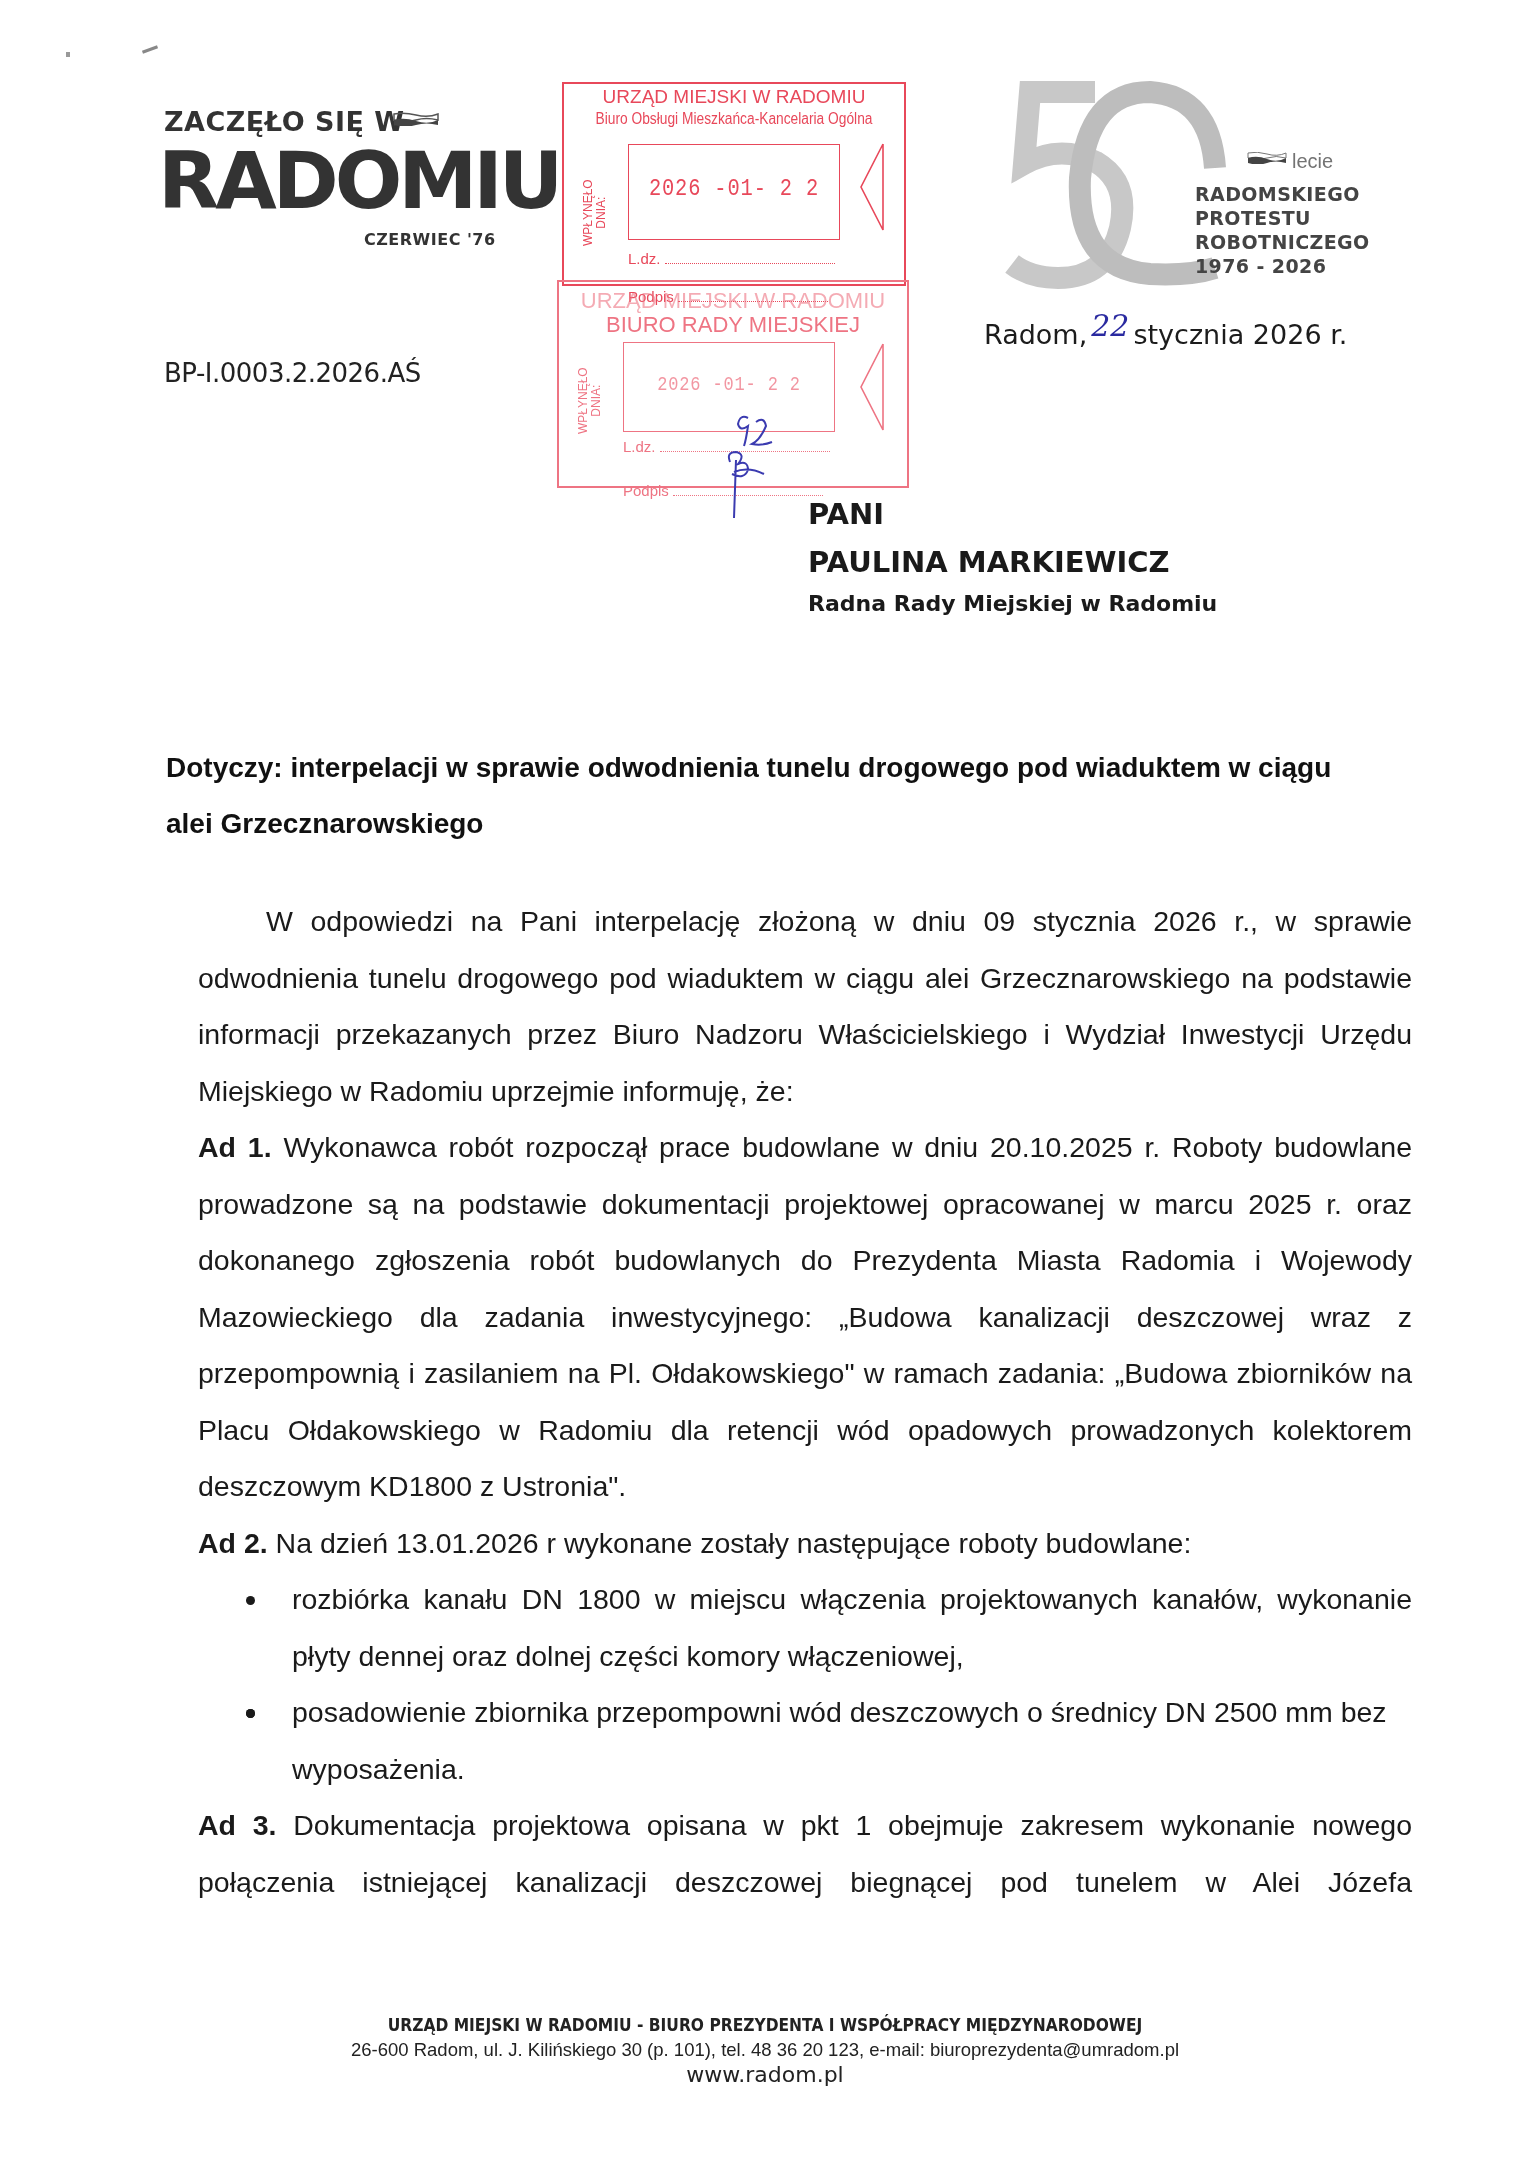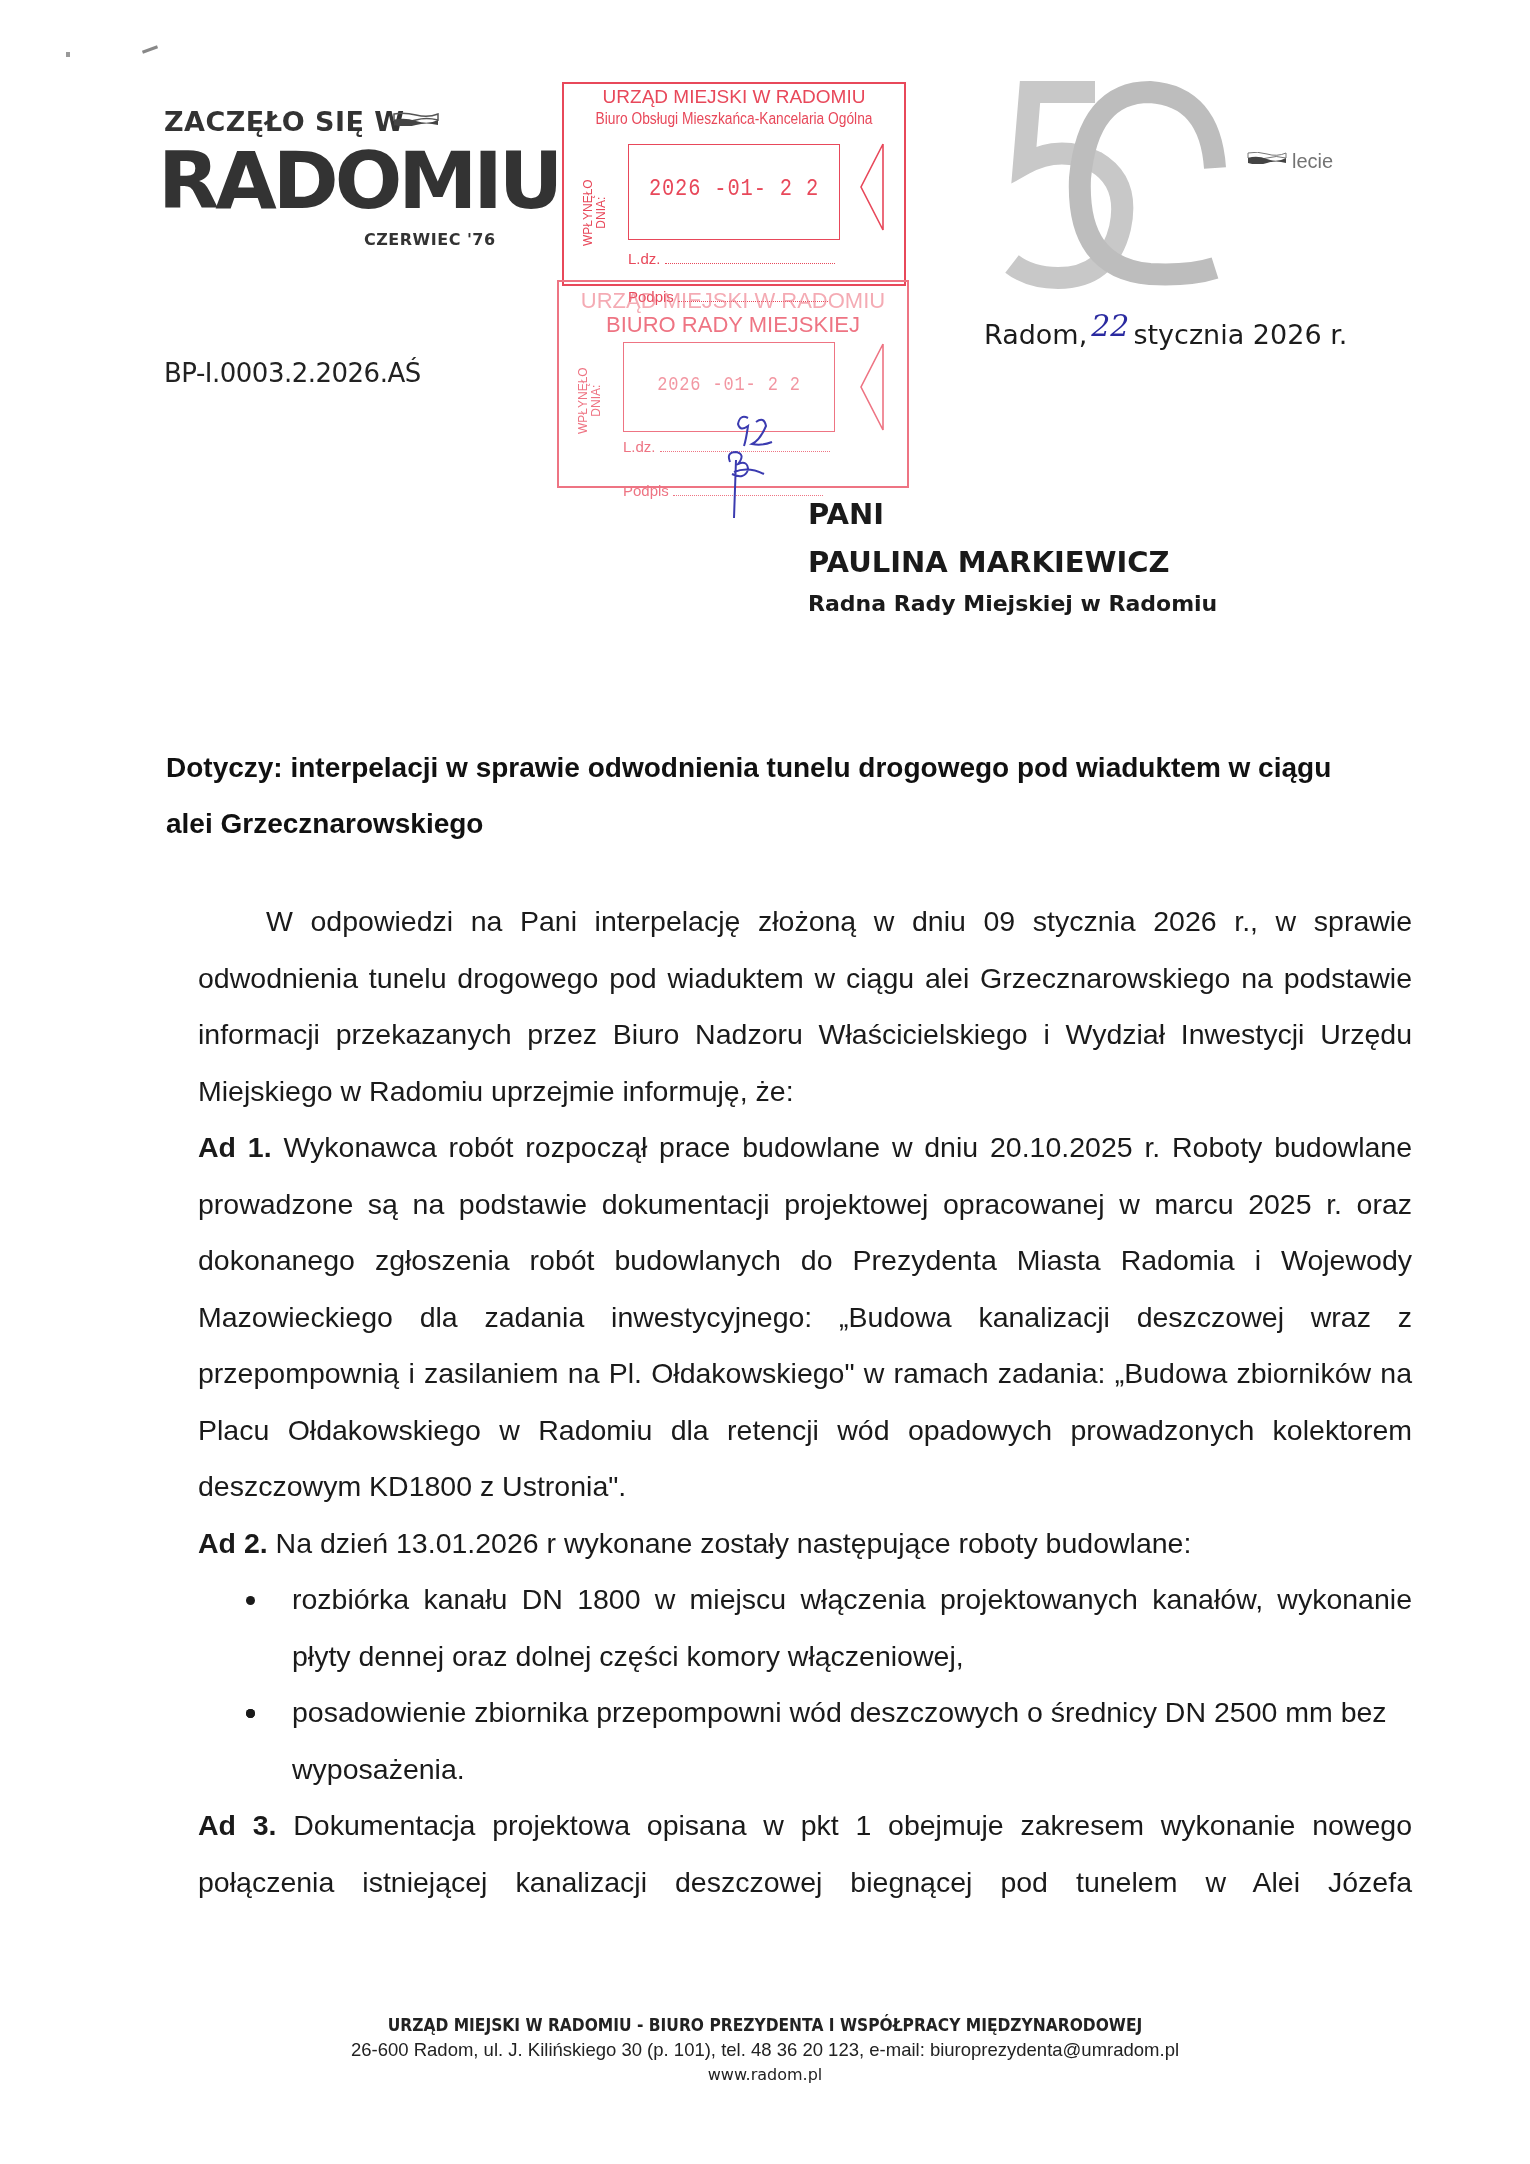--- a/index.html
+++ b/index.html
@@ -75,21 +75,21 @@
   .indent { text-indent: 68px; }
   .ad-label { font-weight: bold; }
   .bullets { list-style: none; margin: 0; padding: 0; }
   .bullets li { position: relative; padding-left: 94px; text-align: justify; }
   .bullet-dot { position: absolute; left: 48px; top: 25px; width: 9px; height: 9px; background: #1a1a1a; border-radius: 50%; }
 
   
   .footer { left: 0; top: 2012px; width: 1530px; text-align: center; color: #222; }
   .f1 { font-family: "DejaVu Sans", sans-serif; font-weight: bold; font-size: 18px; line-height: 26px; transform: scaleX(0.86); }
   .f2 { font-family: "Liberation Sans", sans-serif; font-size: 18.5px; line-height: 24px; }
-  .f3 { font-family: "DejaVu Sans", sans-serif; font-size: 16px; line-height: 26px; }
+  .f3 { font-family: "DejaVu Sans", sans-serif; font-size: 22px; line-height: 26px; }
 
   .scan-speck { left: 66px; top: 52px; width: 4px; height: 5px; background: #999; }
   .scan-speck2 { left: 142px; top: 48px; width: 16px; height: 3px; background: #888; transform: rotate(-20deg); }
 </style>
 </head>
 <body>
 
 <div class="abs scan-speck"></div>
 <div class="abs scan-speck2"></div>
 
@@ -145,20 +145,26 @@
 <div class="abs logo-50">
   <svg class="fifty-svg" width="260" height="215" viewBox="0 0 260 215">
     <path d="M95 14 L30 14 L24 86 Q60 66 96 84 Q130 104 120 150 Q108 200 58 200 Q30 200 12 186" fill="none" stroke="#c8c8c8" stroke-width="22"></path>
     <path d="M215 90 Q210 18 150 14 Q88 14 80 100 Q76 190 150 196 Q190 198 215 190" fill="none" stroke="#bdbdbd" stroke-width="22"></path>
   </svg>
   <svg class="lecie-flag" viewBox="0 0 40 12">
     <path d="M1 1 Q10 -1 20 2 T39 1 L39 6 Q29 3 20 6 T1 6 Z" fill="none" stroke="#777" stroke-width="1"></path>
     <path d="M1 6 Q10 3 20 7 T39 6 L39 11 Q29 8 20 11 T1 11 Z" fill="#444"></path>
   </svg>
   <span class="lecie">lecie</span>
+  <div class="lecie-lines">
+    <div>RADOMSKIEGO</div>
+    <div>PROTESTU</div>
+    <div>ROBOTNICZEGO</div>
+    <div>1976 - 2026</div>
+  </div>
 </div>
 
 <div class="abs place-date">
   <span>Radom,</span><span class="hand-day">22</span><span>stycznia 2026 r.</span>
 </div>
 
 <div class="abs ref-no">BP-I.0003.2.2026.AŚ</div>
 
 <div class="abs recipient">
   <div class="r1">PANI</div>

